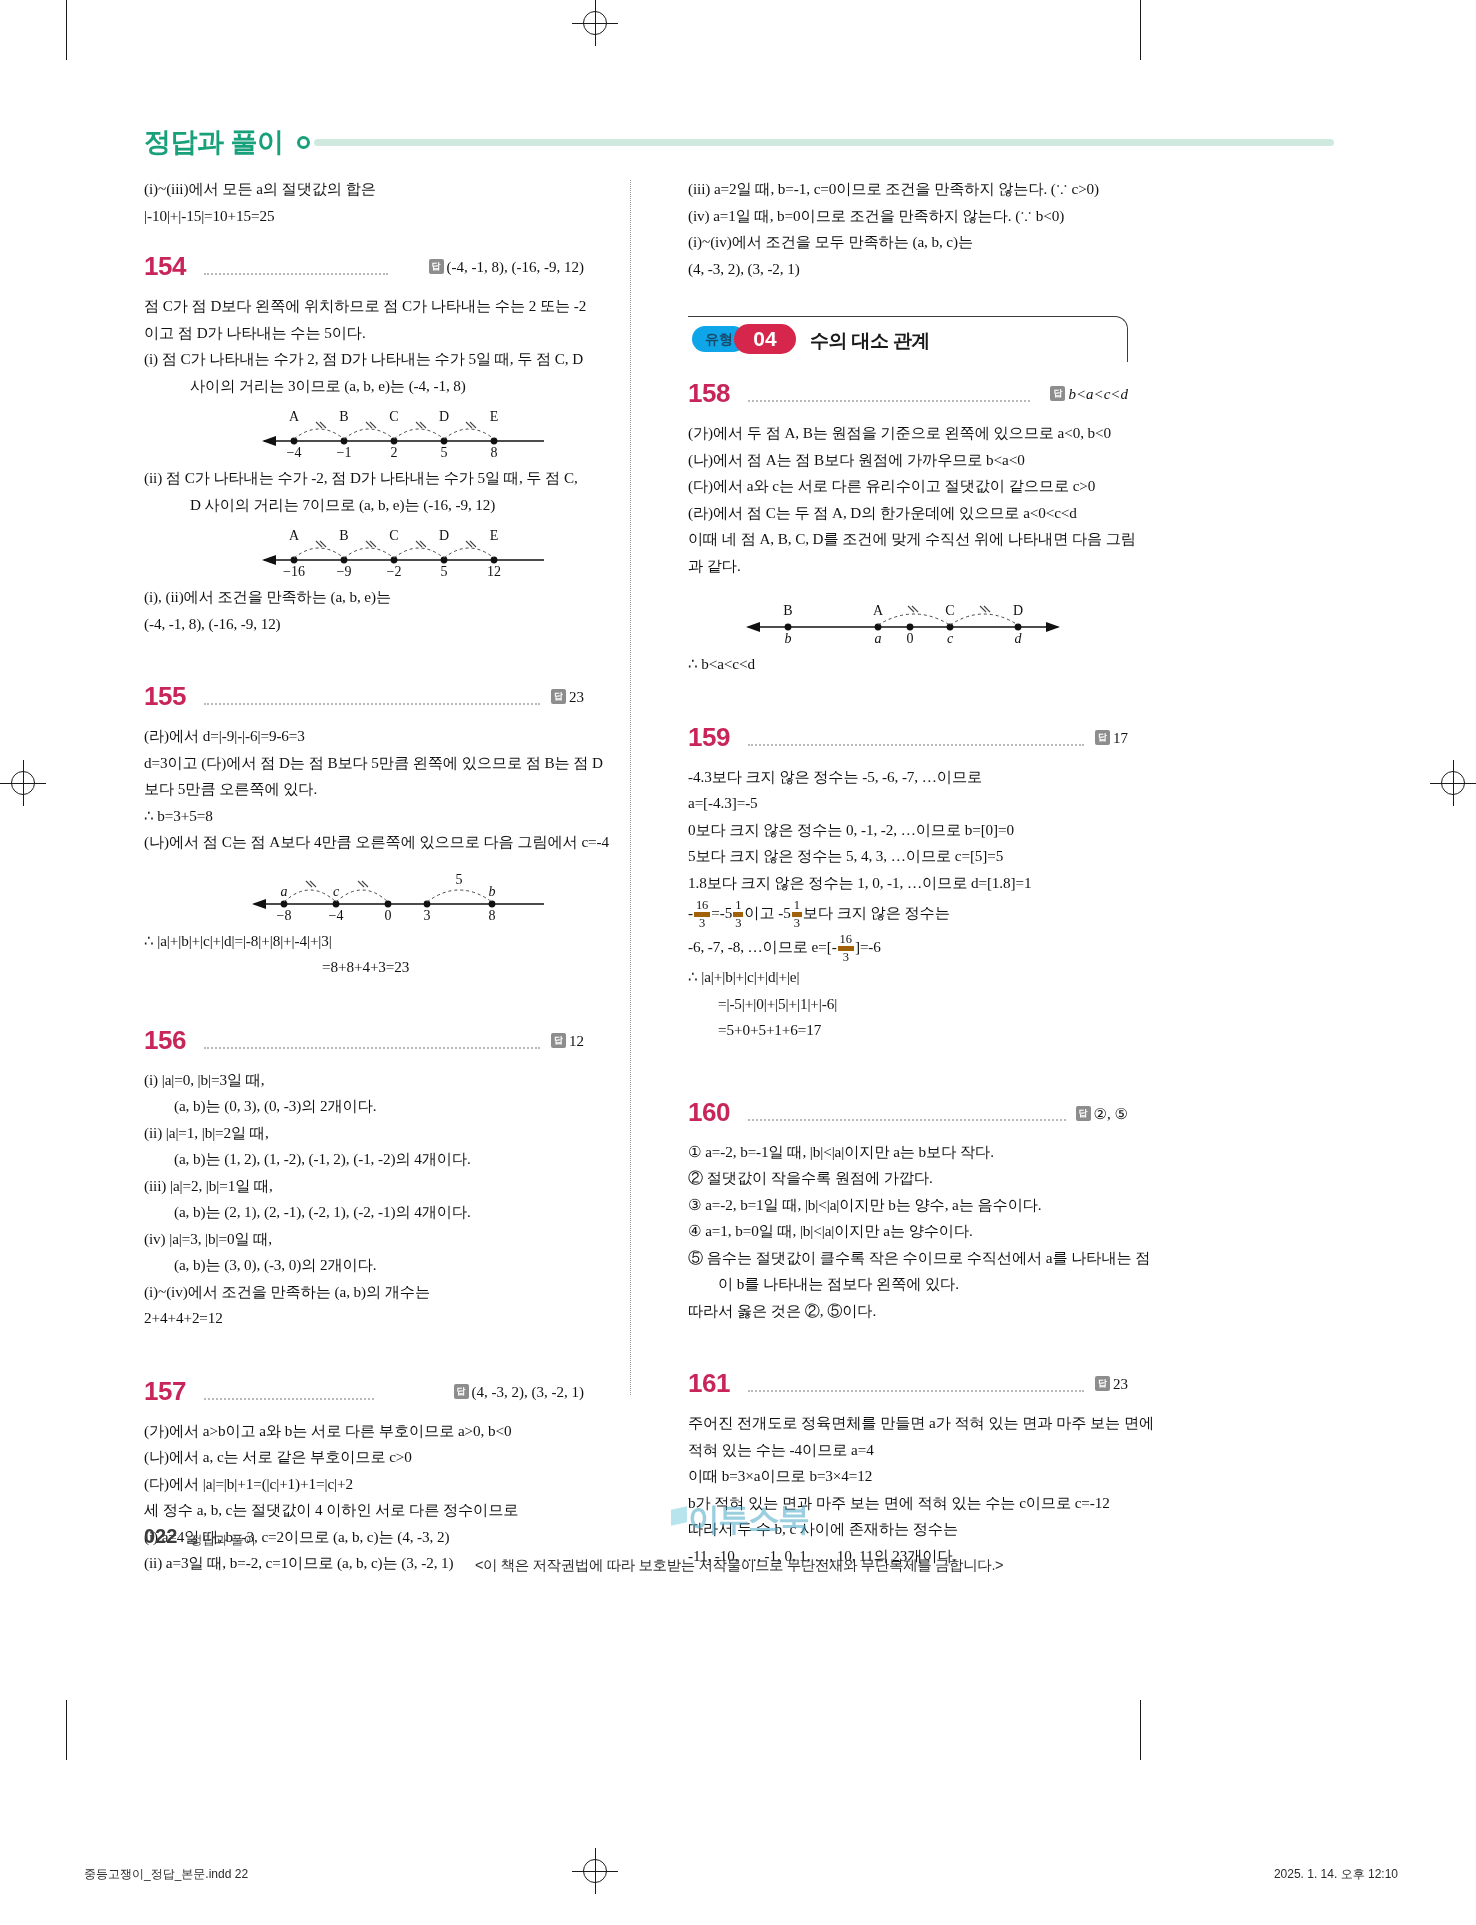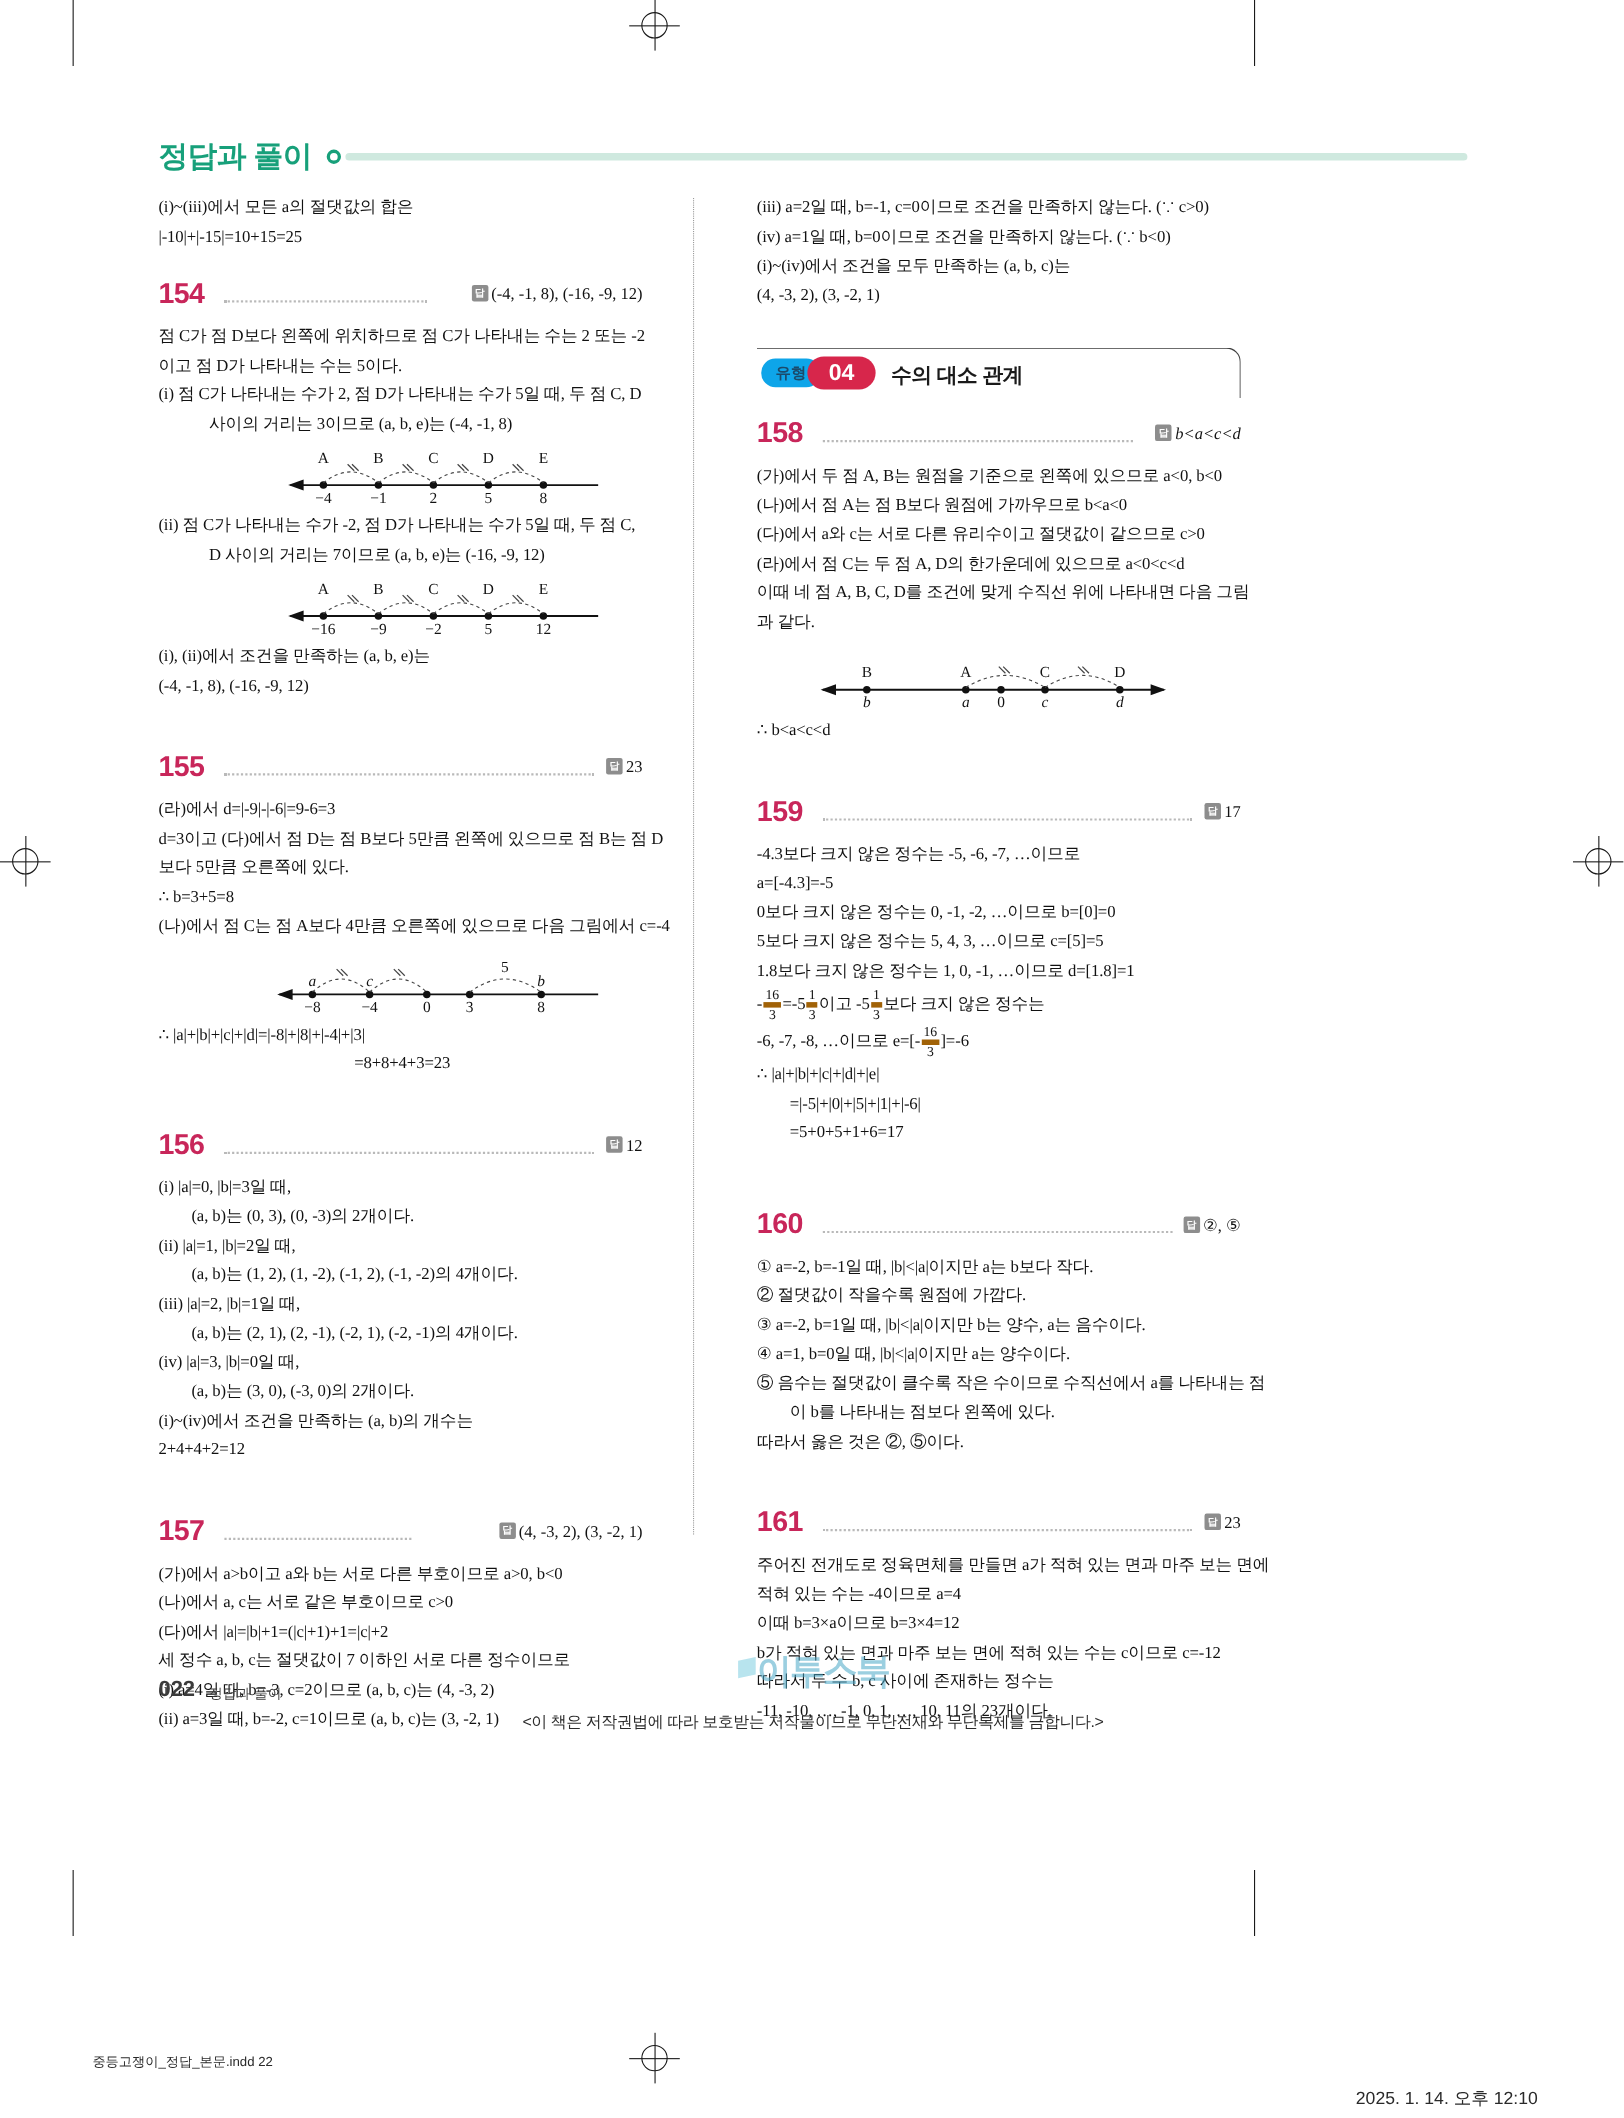--- a/index.html
+++ b/index.html
@@ -131,21 +131,21 @@
   }
   .logo .cube { display:inline-block; width:16px; height:16px;
                 background:#5ec0d8; margin:0 1px; vertical-align:6px;
                 transform:skewY(-12deg); opacity:.8; }
   .meta-l {
     position:absolute; left:84px; top:1866px;
     font-family:"Liberation Sans", sans-serif; font-size:12px; color:#2a2a2a;
   }
   .meta-r {
     position:absolute; right:78px; top:1866px;
-    font-family:"Liberation Sans", sans-serif; font-size:16px; color:#2a2a2a;margin-top:32px;
+    font-family:"Liberation Sans", sans-serif; font-size:12px; color:#2a2a2a;
   }
   .frac { display:inline-block; text-align:center; vertical-align:-9px;
           font-size:12.5px; line-height:13px; margin:0 1px; }
   .frac .n { display:block; border-bottom:5px solid #a16207; padding:0 2px; }
   .frac .d { display:block; padding:0 2px; }
 </style>
 </head>
 <body>
 
 <div class="page">
@@ -371,21 +371,21 @@
       <span class="qnum">157</span>
       <span class="qdots" style="left:60px;right:210px;"></span>
       <span class="qans">
         <span class="abadge"></span><span>(4, -3, 2), (3, -2, 1)</span>
       </span>
     </div>
     <div class="tx">
       <p>(가)에서 a&gt;b이고 a와 b는 서로 다른 부호이므로 a&gt;0, b&lt;0</p>
       <p>(나)에서 a, c는 서로 같은 부호이므로 c&gt;0</p>
       <p>(다)에서 |a|=|b|+1=(|c|+1)+1=|c|+2</p>
-      <p>세 정수 a, b, c는 절댓값이 7 이하인 서로 다른 정수이므로</p>
+      <p>세 정수 a, b, c는 절댓값이 4 이하인 서로 다른 정수이므로</p>
       <p class="ind1">(i) a=4일 때, b=-3, c=2이므로 (a, b, c)는 (4, -3, 2)</p>
       <p class="ind1">(ii) a=3일 때, b=-2, c=1이므로 (a, b, c)는 (3, -2, 1)</p>
     </div>
   </div>
 
   <div class="col col-r">
 
     <div class="tx">
       <p class="ind1">(iii) a=2일 때, b=-1, c=0이므로 조건을 만족하지 않는다. (∵ c&gt;0)</p>
       <p class="ind1">(iv) a=1일 때, b=0이므로 조건을 만족하지 않는다. (∵ b&lt;0)</p>

